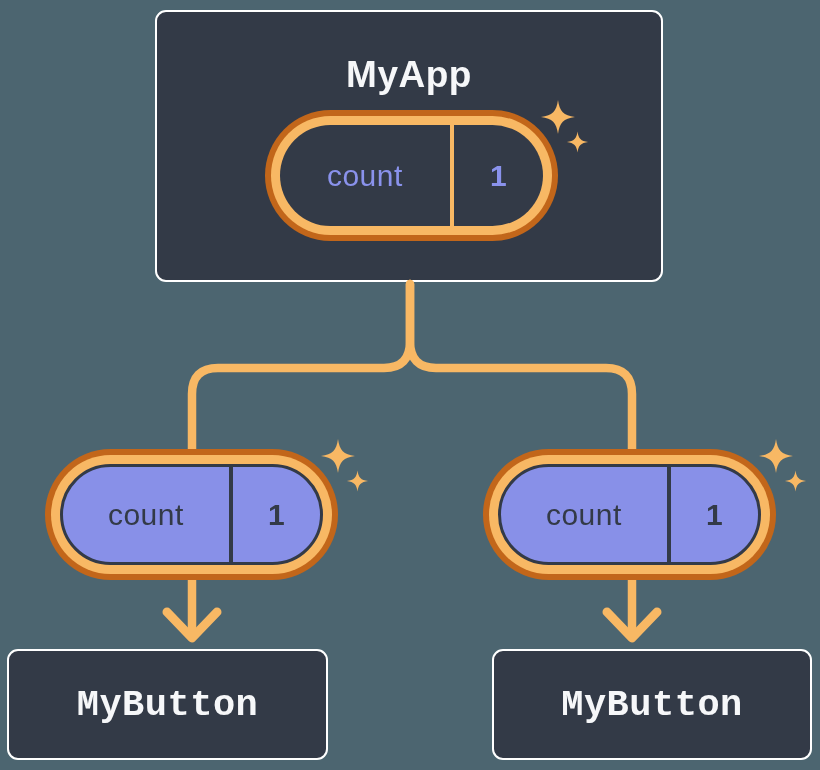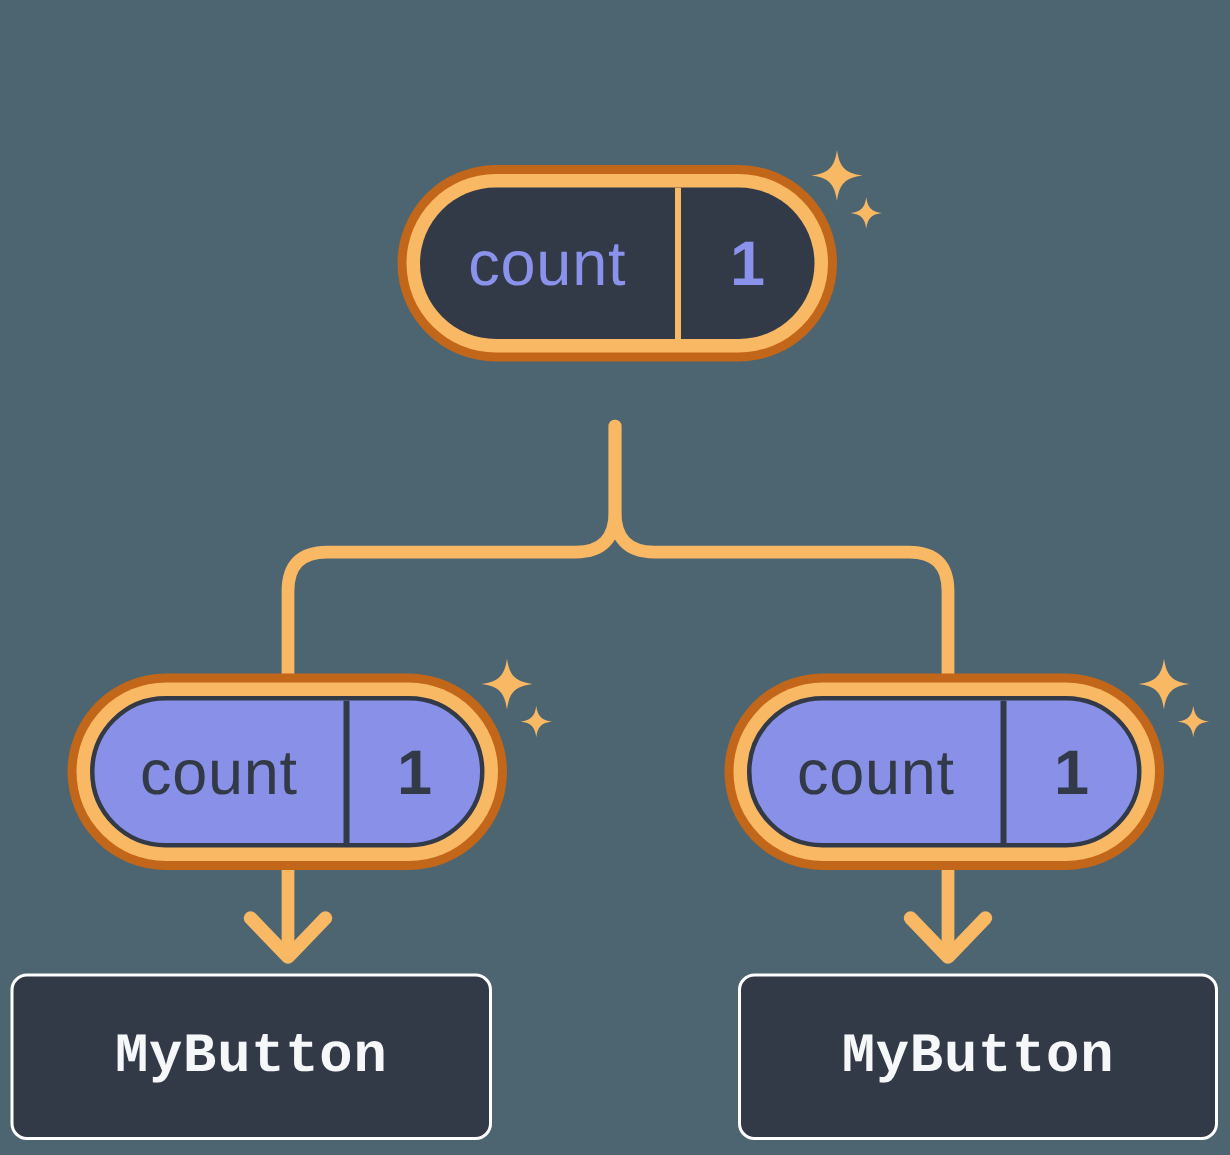--- a/index.html
+++ b/index.html
@@ -65,21 +65,21 @@
     padding:9px;
   }
   .pill-core{
     width:100%;height:100%;
     border-radius:999px;
     display:flex;align-items:stretch;
     overflow:hidden;
   }
   .pill-state .pill-core{background:var(--node-fill);}
   .pill-prop .pill-core{background:var(--purple);border:3px solid var(--ink);}
-  .pill-cell{display:flex;align-items:center;justify-content:center;font-size:42px;}
+  .pill-cell{display:flex;align-items:center;justify-content:center;font-size:30px;}
   .pill-name{flex:1.9;font-weight:500;letter-spacing:0.5px;}
   .pill-value{flex:1;font-weight:bold;}
   .pill-state .pill-cell{color:var(--purple-text);}
   .pill-prop .pill-cell{color:var(--ink);}
   .pill-divider{width:4px;align-self:stretch;}
   .pill-state .pill-divider{background:var(--orange-light);}
   .pill-prop .pill-divider{background:var(--ink);}
 
   .pill-root{left:265px;top:110px;}
   .pill-child-1{left:45px;top:449px;}
@@ -92,20 +92,23 @@
     width:62px;height:62px;
     overflow:visible;
     fill:var(--orange-light);
   }
 </style>
 </head>
 <body>
 
 <div class="stage">
 
+  <div class="node node-root">
+    <div class="node-title">MyApp</div>
+  </div>
 
   <div class="node node-leaf node-leaf-1">
     <div class="node-title">MyButton</div>
   </div>
   <div class="node node-leaf node-leaf-2">
     <div class="node-title">MyButton</div>
   </div>
 
   <svg class="wires" viewBox="0 0 820 770">
     <path class="wire" d="M410,284 L410,341 Q410,368 384,368 L218,368 Q192,368 192,394 L192,452"></path>

